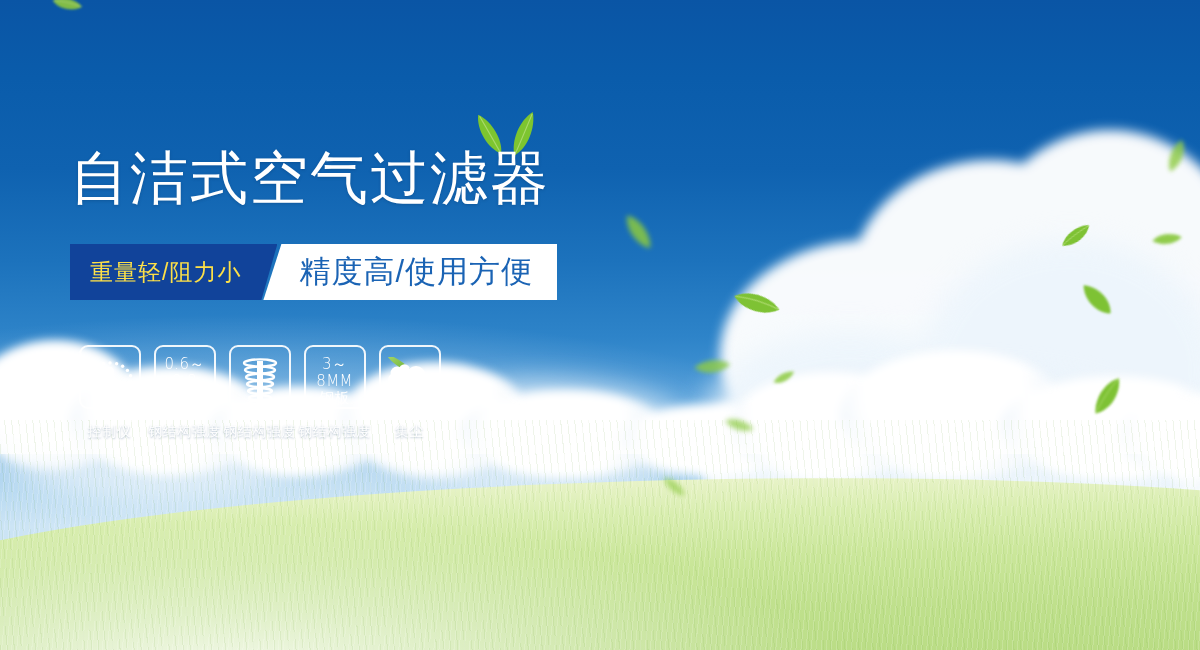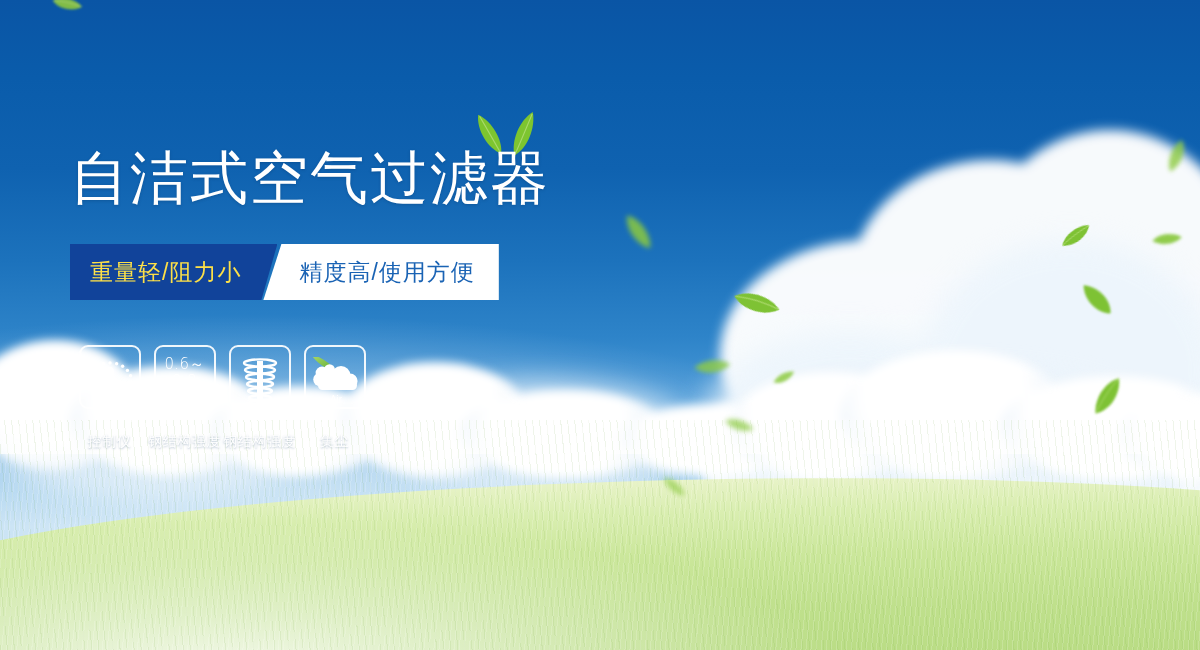--- a/index.html
+++ b/index.html
@@ -106,21 +106,21 @@
     font-size:23px;letter-spacing:1px;
     position:relative;z-index:2;
     clip-path:polygon(0 0,100% 0,calc(100% - 16px) 100%,0 100%);
     padding-right:36px;
   }
   .sub-right{
     background:#ffffff;
     color:#1a63b4;
     display:flex;align-items:center;
     padding:0 24px 0 22px;
-    font-size:23px;letter-spacing:1px;
+    font-size:31px;letter-spacing:1px;
     margin-left:-14px;
     clip-path:polygon(18px 0,100% 0,100% 100%,0 100%);
     padding-left:36px;
     position:relative;z-index:1;
   }
 
   .features{
     position:absolute;left:72px;top:336px;
     display:flex;gap:0;
   }
@@ -133,21 +133,21 @@
     position:relative;
     box-sizing:content-box;
   }
   .ftext{
     color:#ffffff;text-align:center;line-height:1.14;
     font-size:15px;letter-spacing:.3px;
     font-family:"DejaVu Sans","Liberation Sans",sans-serif;
     font-weight:300;
   }
   .fcap{
-    margin-top:24px;color:#ffffff;font-size:14px;letter-spacing:.5px;
+    margin-top:14px;color:#ffffff;font-size:14px;letter-spacing:.5px;
     white-space:nowrap;text-shadow:0 1px 2px rgba(5,50,95,.3);
   }
   .fbox svg{display:block;}
 </style>
 </head>
 <body>
 
 <div class="stage">
 
   <div class="sky"></div>
@@ -333,20 +333,29 @@
               <ellipse cx="23" cy="27" rx="13" ry="3.0"></ellipse>
               <ellipse cx="23" cy="34" rx="12" ry="2.8"></ellipse>
               <ellipse cx="23" cy="41" rx="11" ry="2.6"></ellipse>
             </g>
             <rect x="20" y="4" width="6" height="42" fill="#ffffff"></rect>
           </svg>
         </div>
         <div class="fcap">钢结构强度</div>
       </div>
 
+      <div class="feature">
+        <div class="fbox">
+          <div class="ftext">
+            <div>3～8MM</div>
+            <div>钢板</div>
+          </div>
+        </div>
+        <div class="fcap">钢结构强度</div>
+      </div>
 
       <div class="feature">
         <div class="fbox">
           <svg width="54" height="50" viewBox="0 0 54 50">
             <defs>
               <linearGradient id="lfg" x1="0" y1="0" x2="1" y2="1">
                 <stop offset="0%" stop-color="#b8e06a"></stop>
                   <stop offset="100%" stop-color="#5fae2a"></stop>
               </linearGradient>
             </defs>

